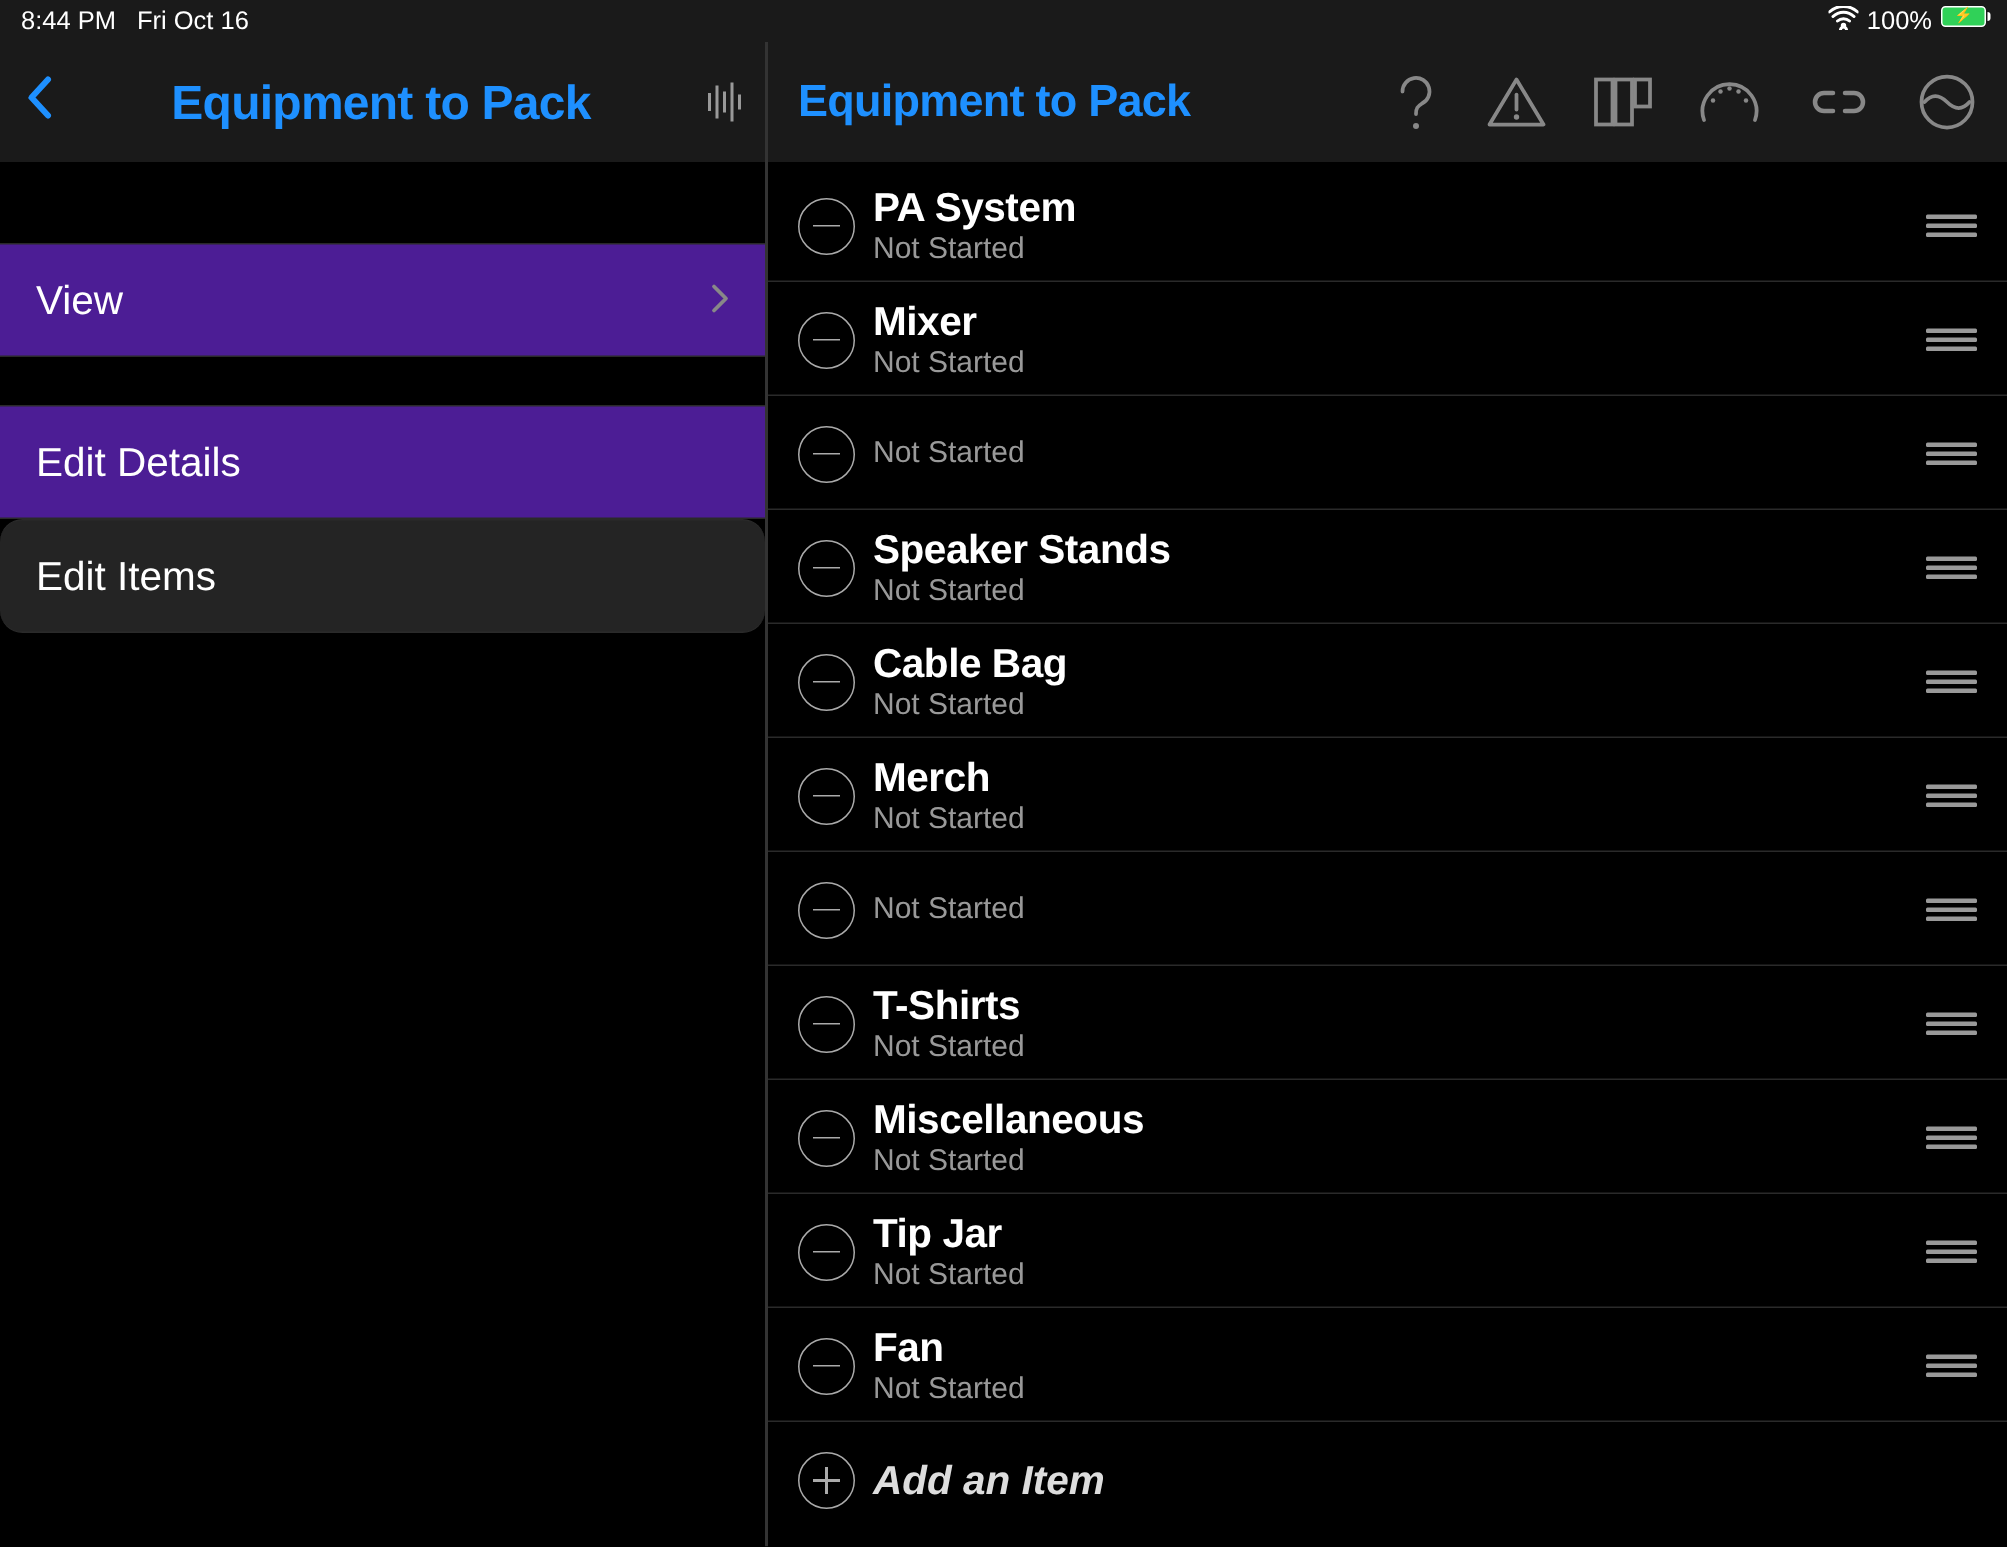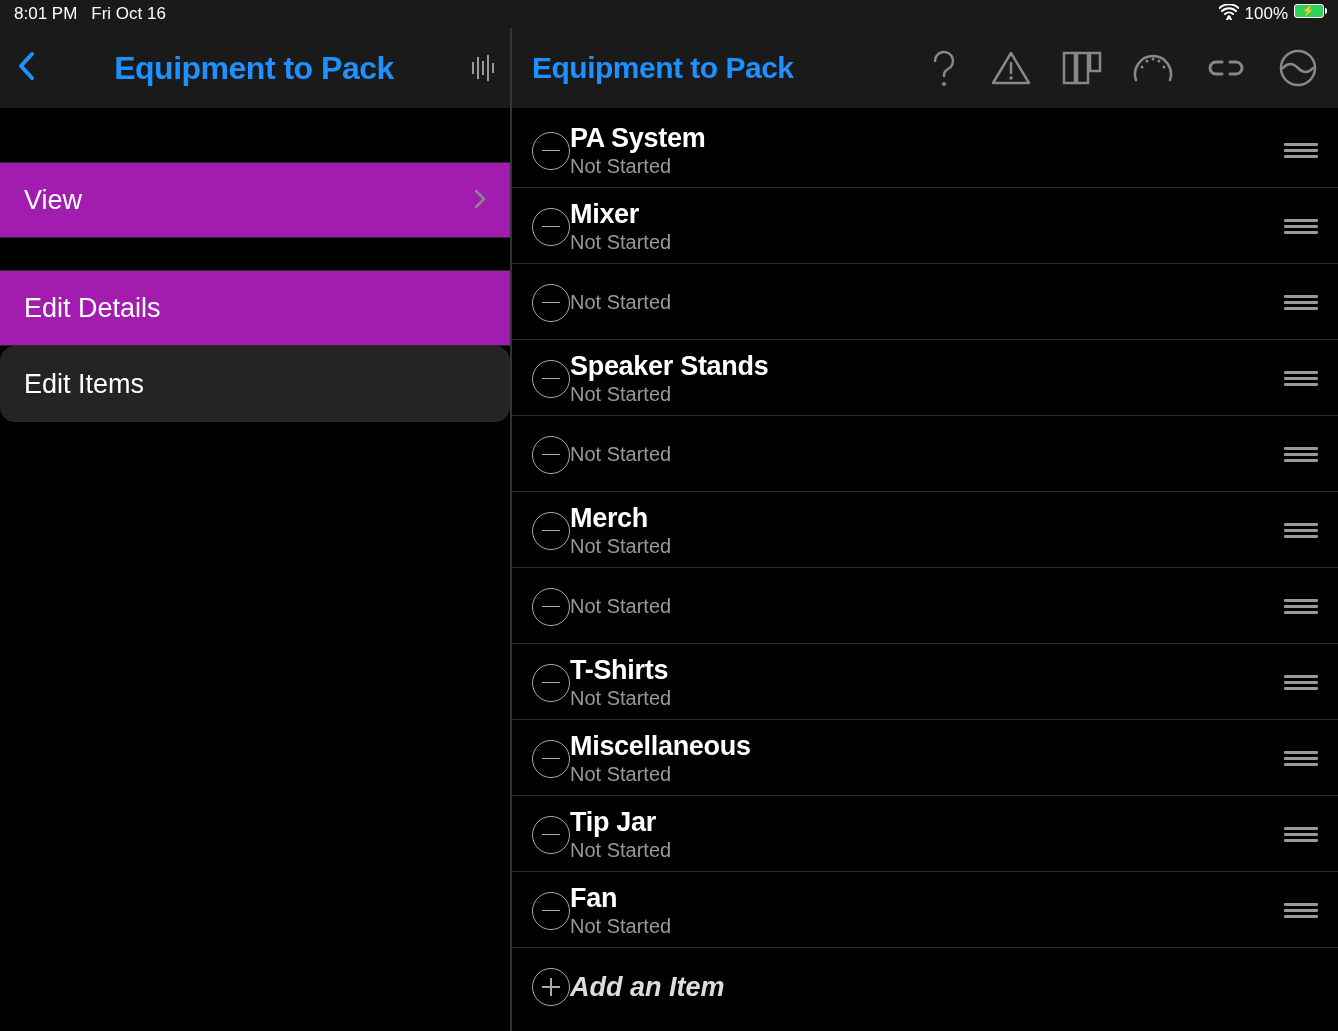--- a/index.html
+++ b/index.html
@@ -141,21 +141,21 @@
     
     .left-spacer {
       height: 54px;
       background: #000;
     }
     .menu-row {
       height: 76px;
       display: flex;
       align-items: center;
       padding: 0 24px;
-      background: #a21caf;
+      background: #4c1d95;
       border-top: 1px solid #2a2a2a;
       border-bottom: 1px solid #2a2a2a;
       font-size: 27px;
       font-weight: 500;
       cursor: pointer;
       justify-content: space-between;
     }
     .menu-row.selected {
       background: #242424;
       border-radius: 15px;
@@ -216,21 +216,21 @@
       background: #aaa;
     }
     .plus-circle::after {
       content: '';
       position: absolute;
       width: 1.5px;
       height: 18px;
       background: #aaa;
     }
     .item-text {
-      margin-left: 0;
+      margin-left: 12px;
       flex: 1;
       display: flex;
       flex-direction: column;
       justify-content: center;
     }
     .item-title {
       color: #fff;
       font-size: 27px;
       font-weight: 600;
       line-height: 1.15;
@@ -263,21 +263,21 @@
     }
     .list-item.add-row {
       border-bottom: none;
     }
   </style>
 </head>
 <body>
 
 <div class="status-bar">
   <div class="status-left">
-    <span>8:01 PM</span>
+    <span>8:44 PM</span>
     <span>Fri Oct 16</span>
   </div>
   <div class="status-right">
     <span class="wifi-icon">
       <svg width="20" height="16" viewBox="0 0 20 16">
           <path d="M10 14 a2 2 0 1 0 0.001 0 M6 10 a6 6 0 0 1 8 0 M3 7 a10 10 0 0 1 14 0 M0.5 4 a14 14 0 0 1 19 0" fill="none" stroke="#fff" stroke-width="2" stroke-linecap="round"></path>
           <circle cx="10" cy="13" r="1.8" fill="#fff"></circle>
         </svg>
     </span>
     <span>100%</span>
@@ -415,20 +415,21 @@
           </div>
           <div class="drag-handle">
             <div class="drag-line"></div>
             <div class="drag-line"></div>
             <div class="drag-line"></div>
           </div>
         </div>
         <div class="list-item child">
           <div class="minus-circle"></div>
           <div class="item-text">
+            <div class="item-title">Cable Bag</div>
             <div class="item-status">Not Started</div>
           </div>
           <div class="drag-handle">
             <div class="drag-line"></div>
             <div class="drag-line"></div>
             <div class="drag-line"></div>
           </div>
         </div>
         <div class="list-item">
           <div class="minus-circle"></div>

